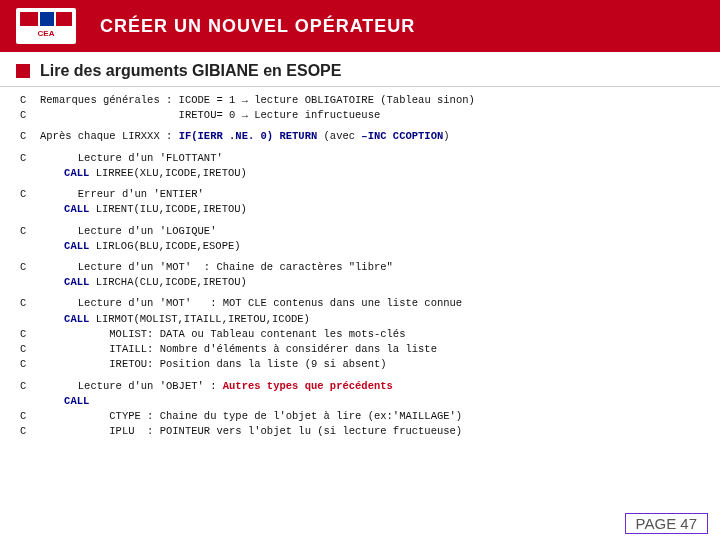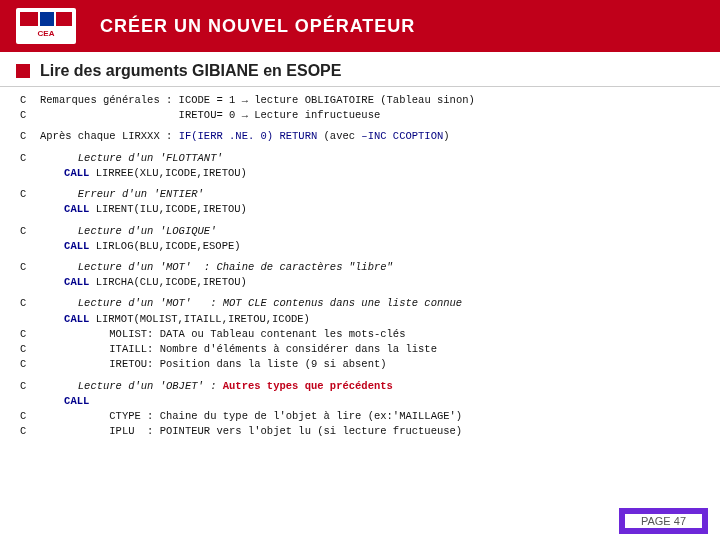--- a/index.html
+++ b/index.html
@@ -82,48 +82,47 @@
       color: #111;
       min-width: 20px;
     }
 
     .comment {
       color: #111;
     }
 
     .keyword {
       color: #000080;
-      font-weight: normal;
+      font-weight: bold;
     }
 
     .call-keyword {
       color: #00008b;
       font-weight: bold;
     }
 
     .italic-comment {
-      font-style: italic;
       color: #111;
     }
 
     .highlight-text {
       color: #c0001a;
       font-weight: bold;
     }
 
     
     .page-number {
       position: absolute;
       bottom: 6px;
       right: 12px;
-      font-size: 11px;
+      font-size: 15px;
       font-family: Arial, sans-serif;
       color: #555;
-      border: 6px solid #6d28d9;
-      padding: 1px 16px;
+      border: 1px solid #6d28d9;
+      padding: 1px 10px;
     }
   </style>
 </head>
 <body>
 
 <div class="header">
   <div class="cea-logo">
     <svg width="56" height="32" viewBox="0 0 56 32">
       <rect width="56" height="32" fill="white"></rect>
 

